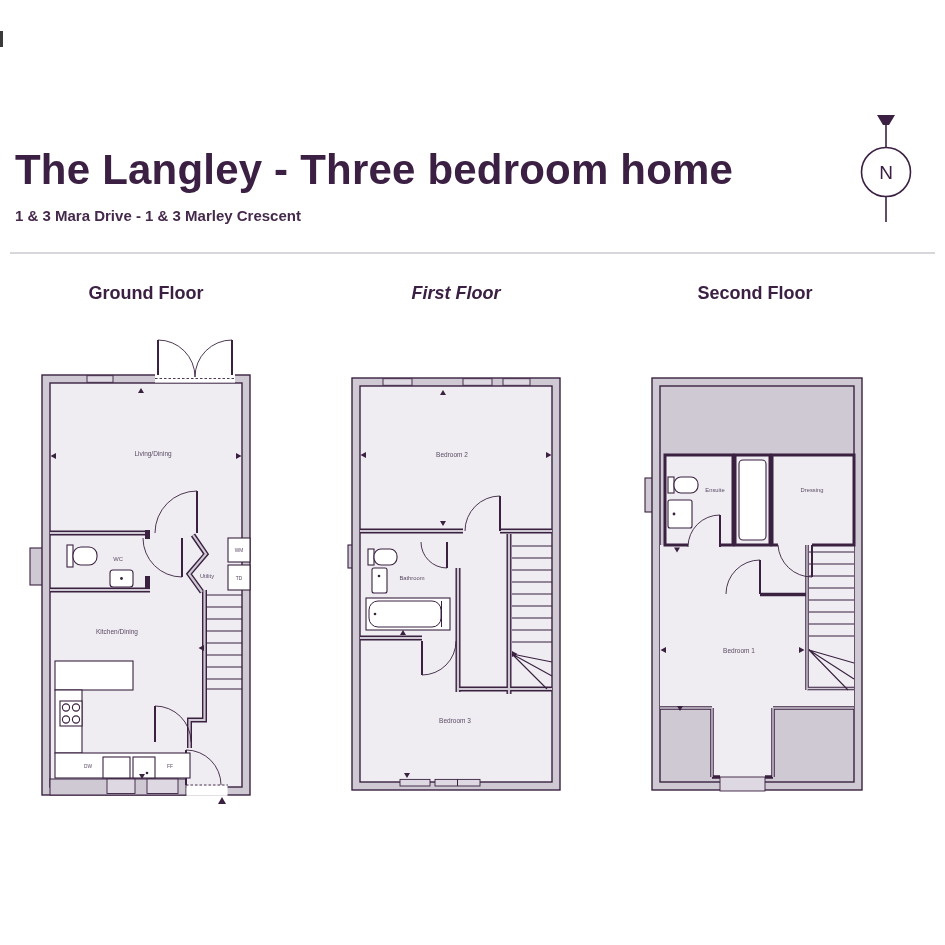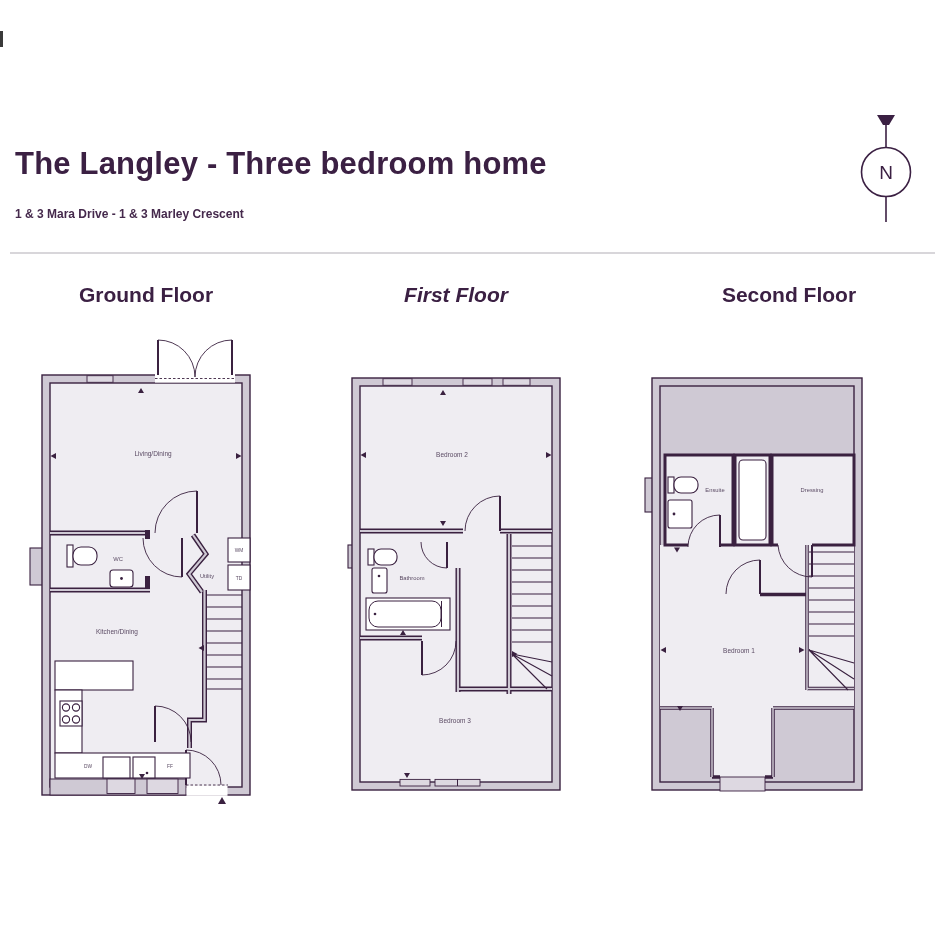--- a/index.html
+++ b/index.html
@@ -6,28 +6,28 @@
     --accent:#3a2140;
     --wall:#cfc9d4;
     --floor:#efedf2;
     --window:#ddd8e1;
     --label:#5b4b64;
   }
   html,body{margin:0;padding:0;background:#fff;}
   body{font-family:"Liberation Sans",sans-serif;}
   .page{position:relative;width:945px;height:945px;background:#fff;overflow:hidden;}
   .edge-artifact{position:absolute;left:0;top:31px;width:3px;height:16px;background:#3a3a3a;}
-  .title{position:absolute;left:15px;top:146px;font-size:31px;font-weight:700;color:#3b2043;letter-spacing:0.2px;}
-  .subtitle{position:absolute;left:15px;top:207px;font-size:12px;font-weight:600;color:#45294c;}
+  .title{position:absolute;left:15px;top:146px;font-size:42px;font-weight:700;color:#3b2043;letter-spacing:0.2px;}
+  .subtitle{position:absolute;left:15px;top:207px;font-size:15px;font-weight:600;color:#45294c;}
   .divider{position:absolute;left:10px;top:252px;width:925px;height:2px;background:#d8d6da;}
   .compass{position:absolute;left:855px;top:108px;}
-  .floor-title{position:absolute;top:283px;font-size:21px;font-weight:700;color:#3b2043;text-align:center;}
+  .floor-title{position:absolute;top:283px;font-size:18px;font-weight:700;color:#3b2043;text-align:center;}
   .ft-ground{left:28px;width:236px;}
   .ft-first{left:340px;width:232px;font-style:italic;}
-  .ft-second{left:670px;width:238px;}
+  .ft-second{left:636px;width:238px;}
   .plan{position:absolute;}
   .plan-ground{left:28px;top:333px;}
   .plan-first{left:340px;top:363px;}
   .plan-second{left:636px;top:363px;}
   
   .outerwall{fill:var(--wall);stroke:var(--accent);stroke-width:1.4;}
   .innerfloor{fill:var(--floor);stroke:var(--accent);stroke-width:1.4;}
   .inneroutline{fill:none;stroke:var(--accent);stroke-width:1.4;}
   .tab{fill:var(--wall);stroke:var(--accent);stroke-width:1.1;}
   .wall5{stroke:var(--accent);stroke-width:5;fill:none;}

